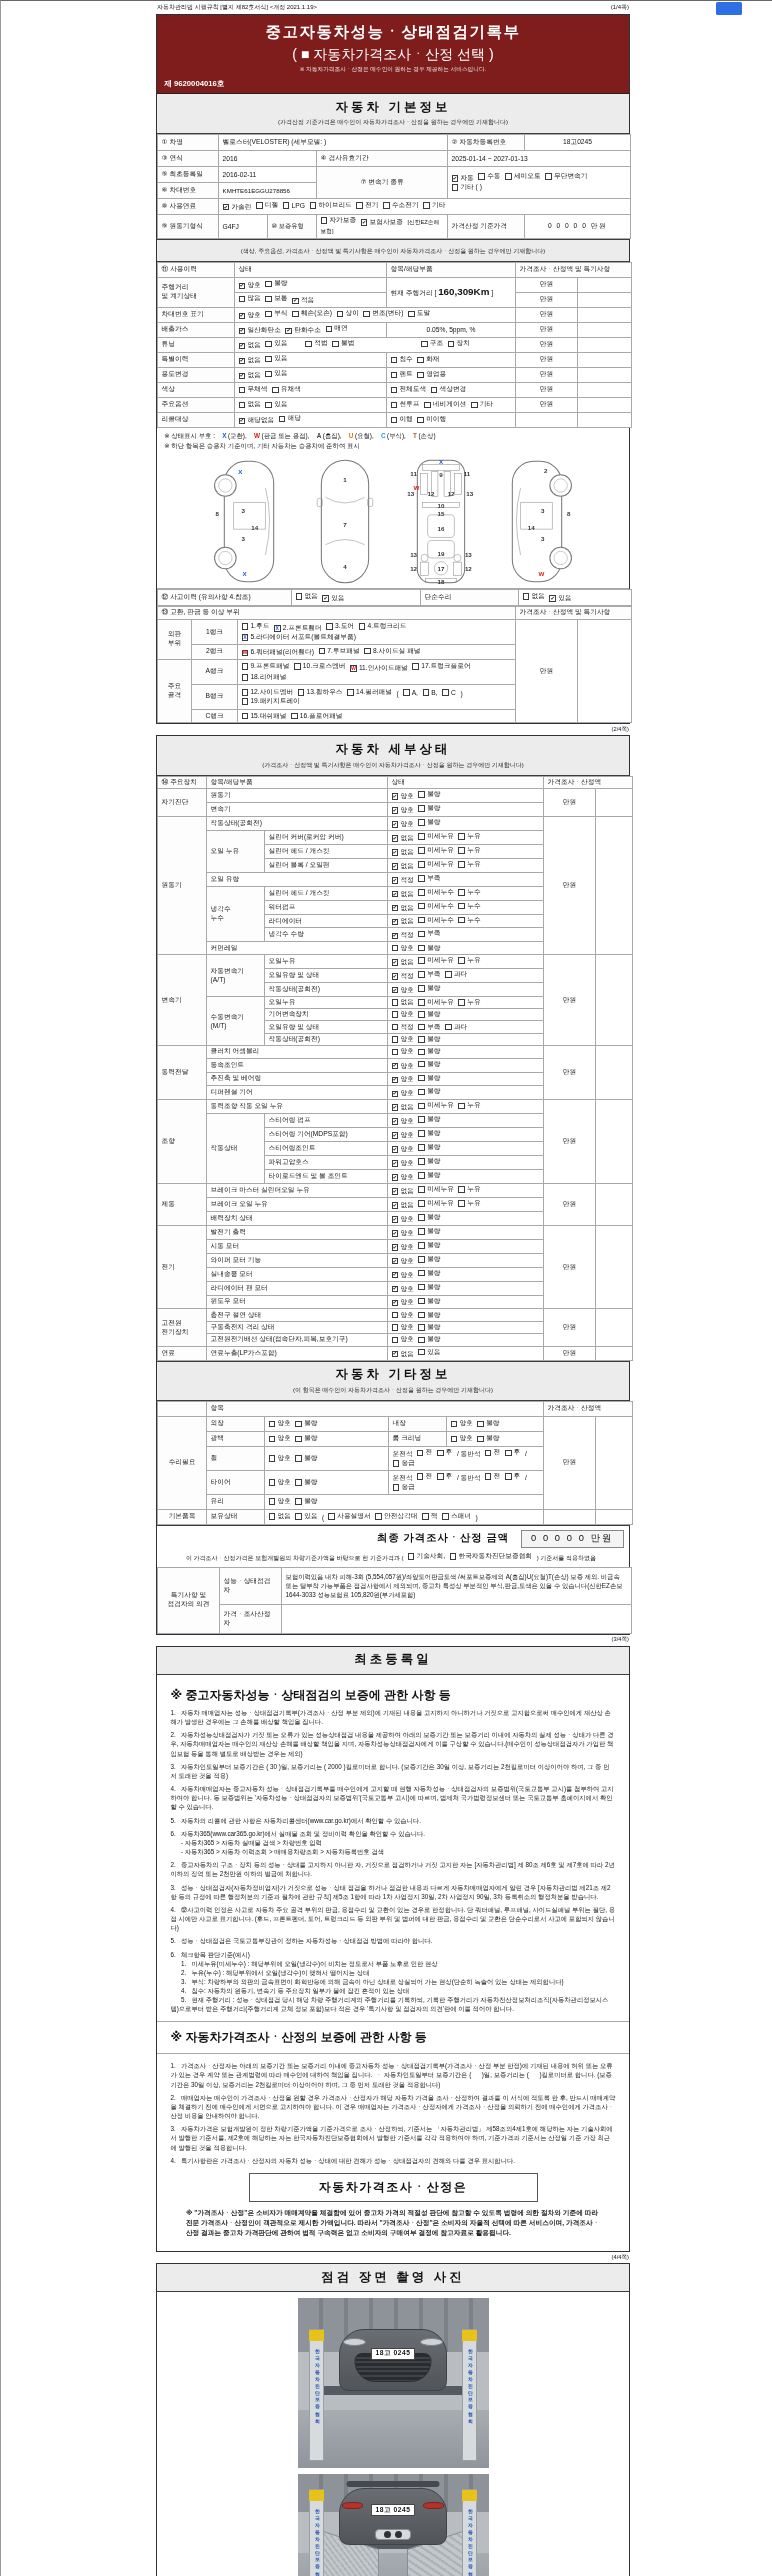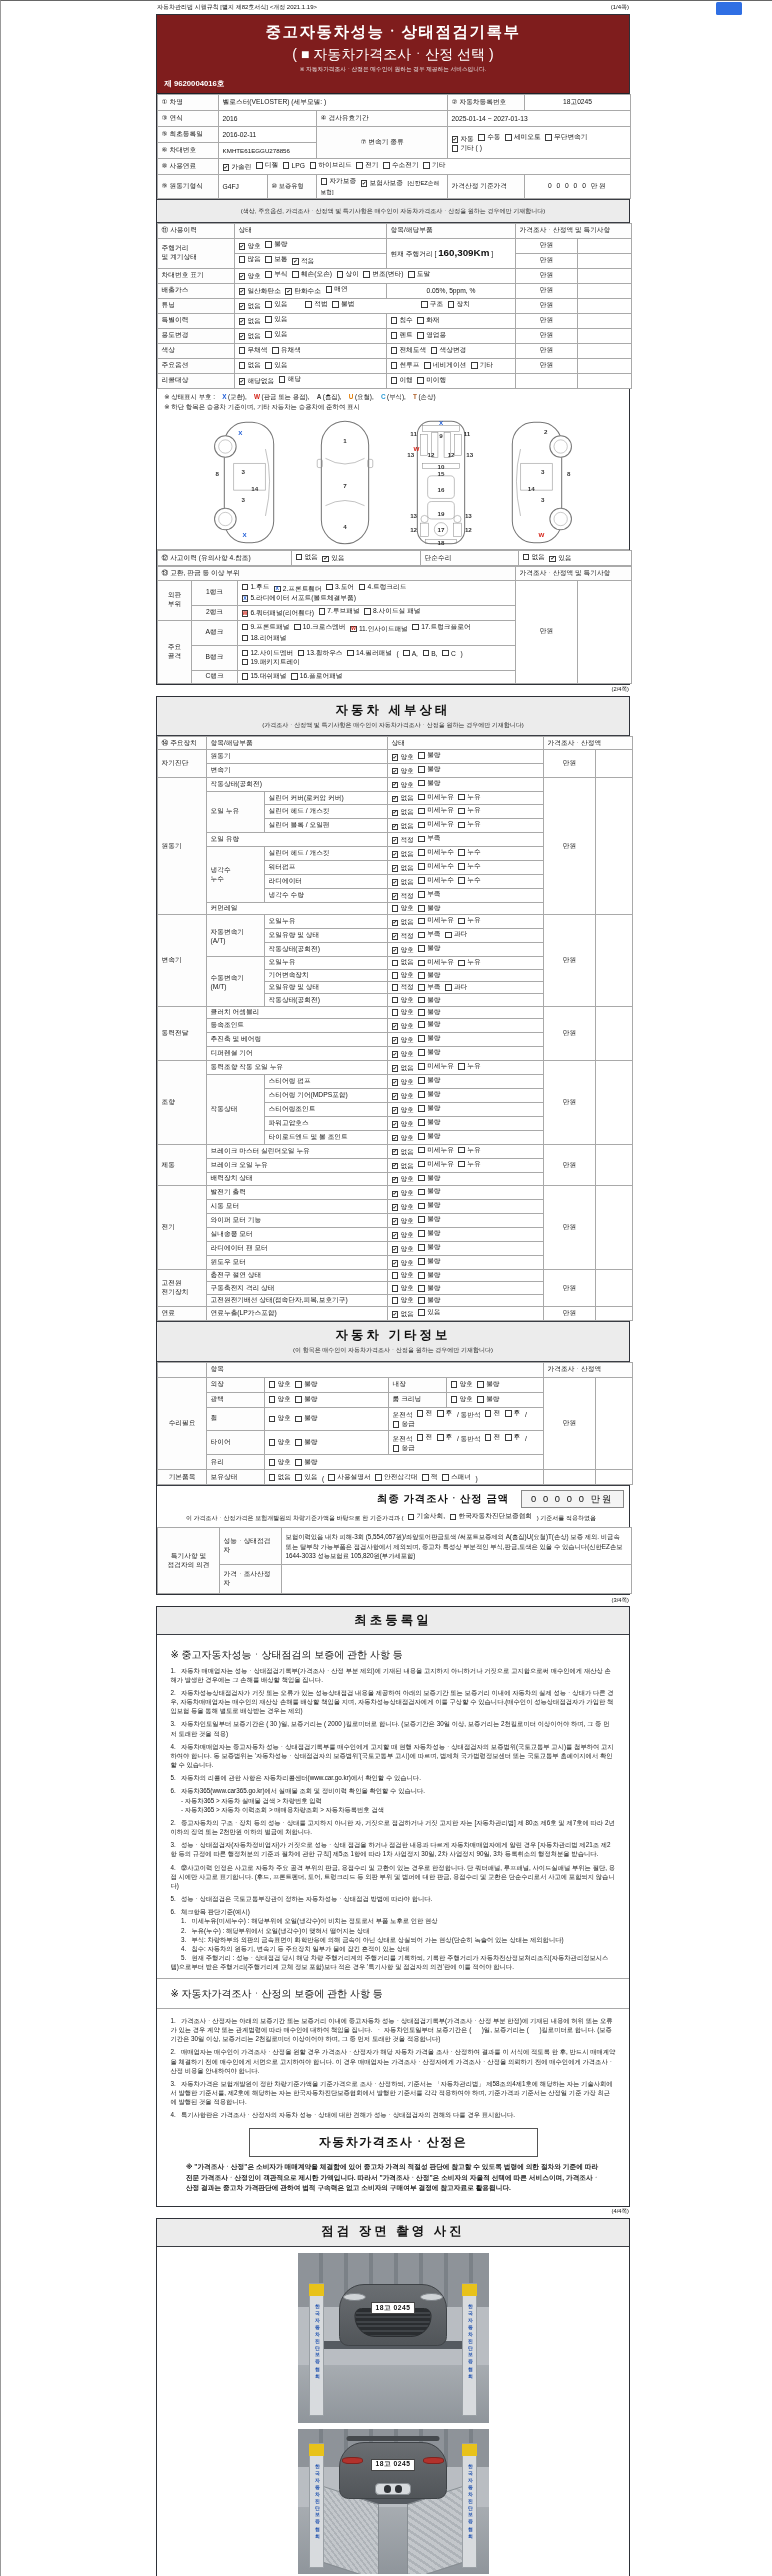--- a/index.html
+++ b/index.html
@@ -40,21 +40,21 @@
 .legendrow2{padding:0 7.2px 3.1px;font-size:6.4px}
 .diag{position:relative;height:135px;display:flex;justify-content:center;gap:24px;padding:3.1px 0;border-bottom:0.5px solid #a9a9a9}
 .view{position:relative;width:72px;height:129px}
 .view svg{position:absolute;left:0;top:0}
 .dm{position:absolute;transform:translate(-50%,-50%);font-size:6.2px;font-weight:bold;color:#333;z-index:2}
 .finalrow{border-top:1px solid #3a3d44;padding:4.1px 5.2px;text-align:right}
 .finalrow .t{font-size:10.3px;font-weight:bold;letter-spacing:1px;margin-right:9.3px}
 .finalrow .v{display:inline-block;border:0.5px solid #888;background:#f4f4f4;padding:1.5px 9.3px;font-size:9.3px;letter-spacing:2.1px}
 .finalnote{font-size:6px;text-align:center;padding:0 5.2px 4.1px}
 .notewrap{padding:5.2px 13.4px 7.2px}
-.nsub{font-size:10px;margin:7.2px 0 4.1px;font-weight:normal}
+.nsub{font-size:12px;margin:7.2px 0 4.1px;font-weight:bold}
 .nitem{font-size:6.3px;line-height:1.45;margin:4.1px 0;white-space:pre-wrap}
 .ndiv{border-top:0.5px solid #a9a9a9;margin:7.2px -13.4px}
 .boxtitle{width:289px;margin:8.2px auto 5.2px;border:1px solid #555;text-align:center;padding:5.2px 0;font-size:12px;font-weight:bold;letter-spacing:1.5px;background:#fff}
 .boxpara{font-size:6.7px;line-height:1.55;margin:2.1px 15.5px 5.2px;font-weight:bold;color:#222}
 .photo{position:relative;width:191px;margin:6.2px auto;overflow:hidden;background:#b9bdc2}
 .ph1{height:170px}
 .ph2{height:145px}
 .ceil{position:absolute;left:0;top:0;right:0;height:32%;background:repeating-linear-gradient(90deg,#8e9399 0 20.6px,#7b8187 20.6px 25px)}
 .floor{position:absolute;left:0;bottom:0;right:0;height:34%;background:linear-gradient(#a7acb1,#8f959b)}
 .post{position:absolute;width:15.5px;top:18%;bottom:4%;background:#d8dbde;border:0.5px solid #9aa0a5;z-index:3}
@@ -91,20 +91,24 @@
     </div>
 
     <div class="fbox">
       <div class="dhead">
         <h1>중고자동차성능ㆍ상태점검기록부</h1>
         <div class="sub">( ■ 자동차가격조사ㆍ산정 선택 )</div>
         <div class="note">※ 자동차가격조사ㆍ산정은 매수인이 원하는 경우 제공하는 서비스입니다.</div>
         <div class="docno">제 9620004016호</div>
       </div>
 
+      <div class="shead">
+        <h2>자동차 기본정보</h2>
+        <div class="sn">(가격산정 기준가격은 매수인이 자동차가격조사ㆍ산정을 원하는 경우에만 기재합니다)</div>
+      </div>
 
       <table class="t-basic">
         <colgroup>
             <col style="width:61px">
             <col style="width:49px">
             <col style="width:49px">
             <col style="width:131px">
             <col style="width:77px">
             <col style="width:106px">
           </colgroup>

